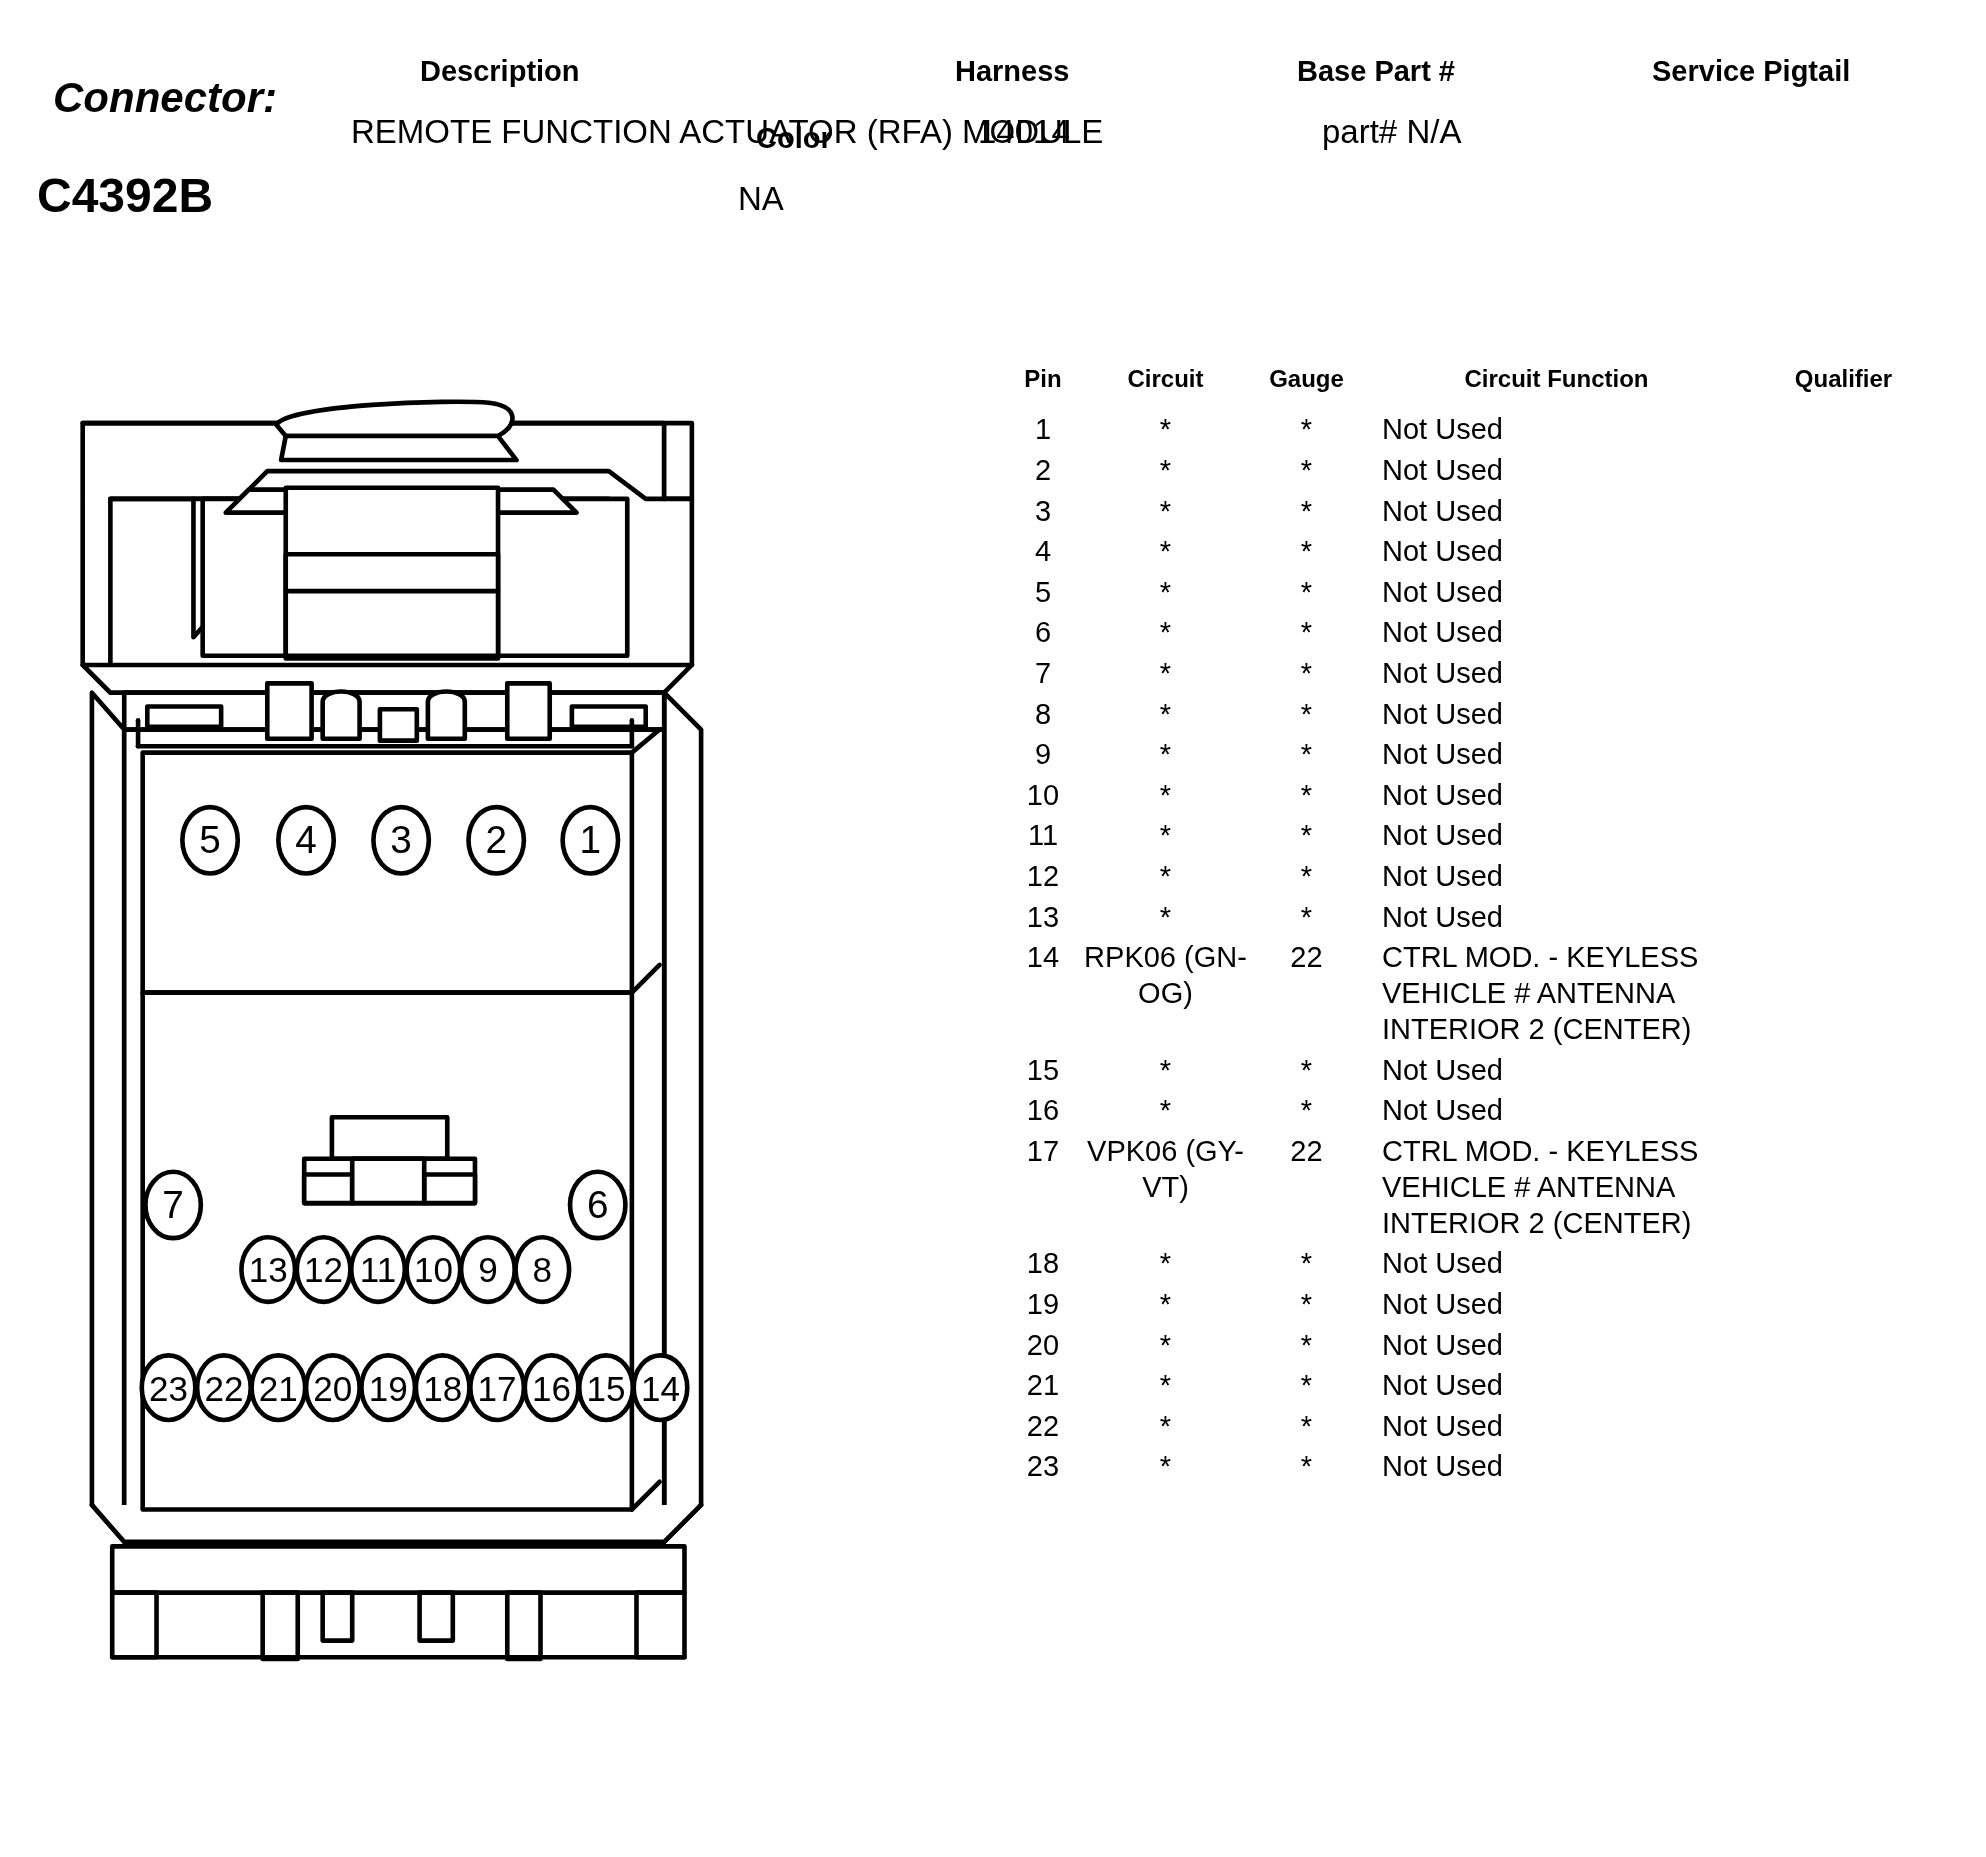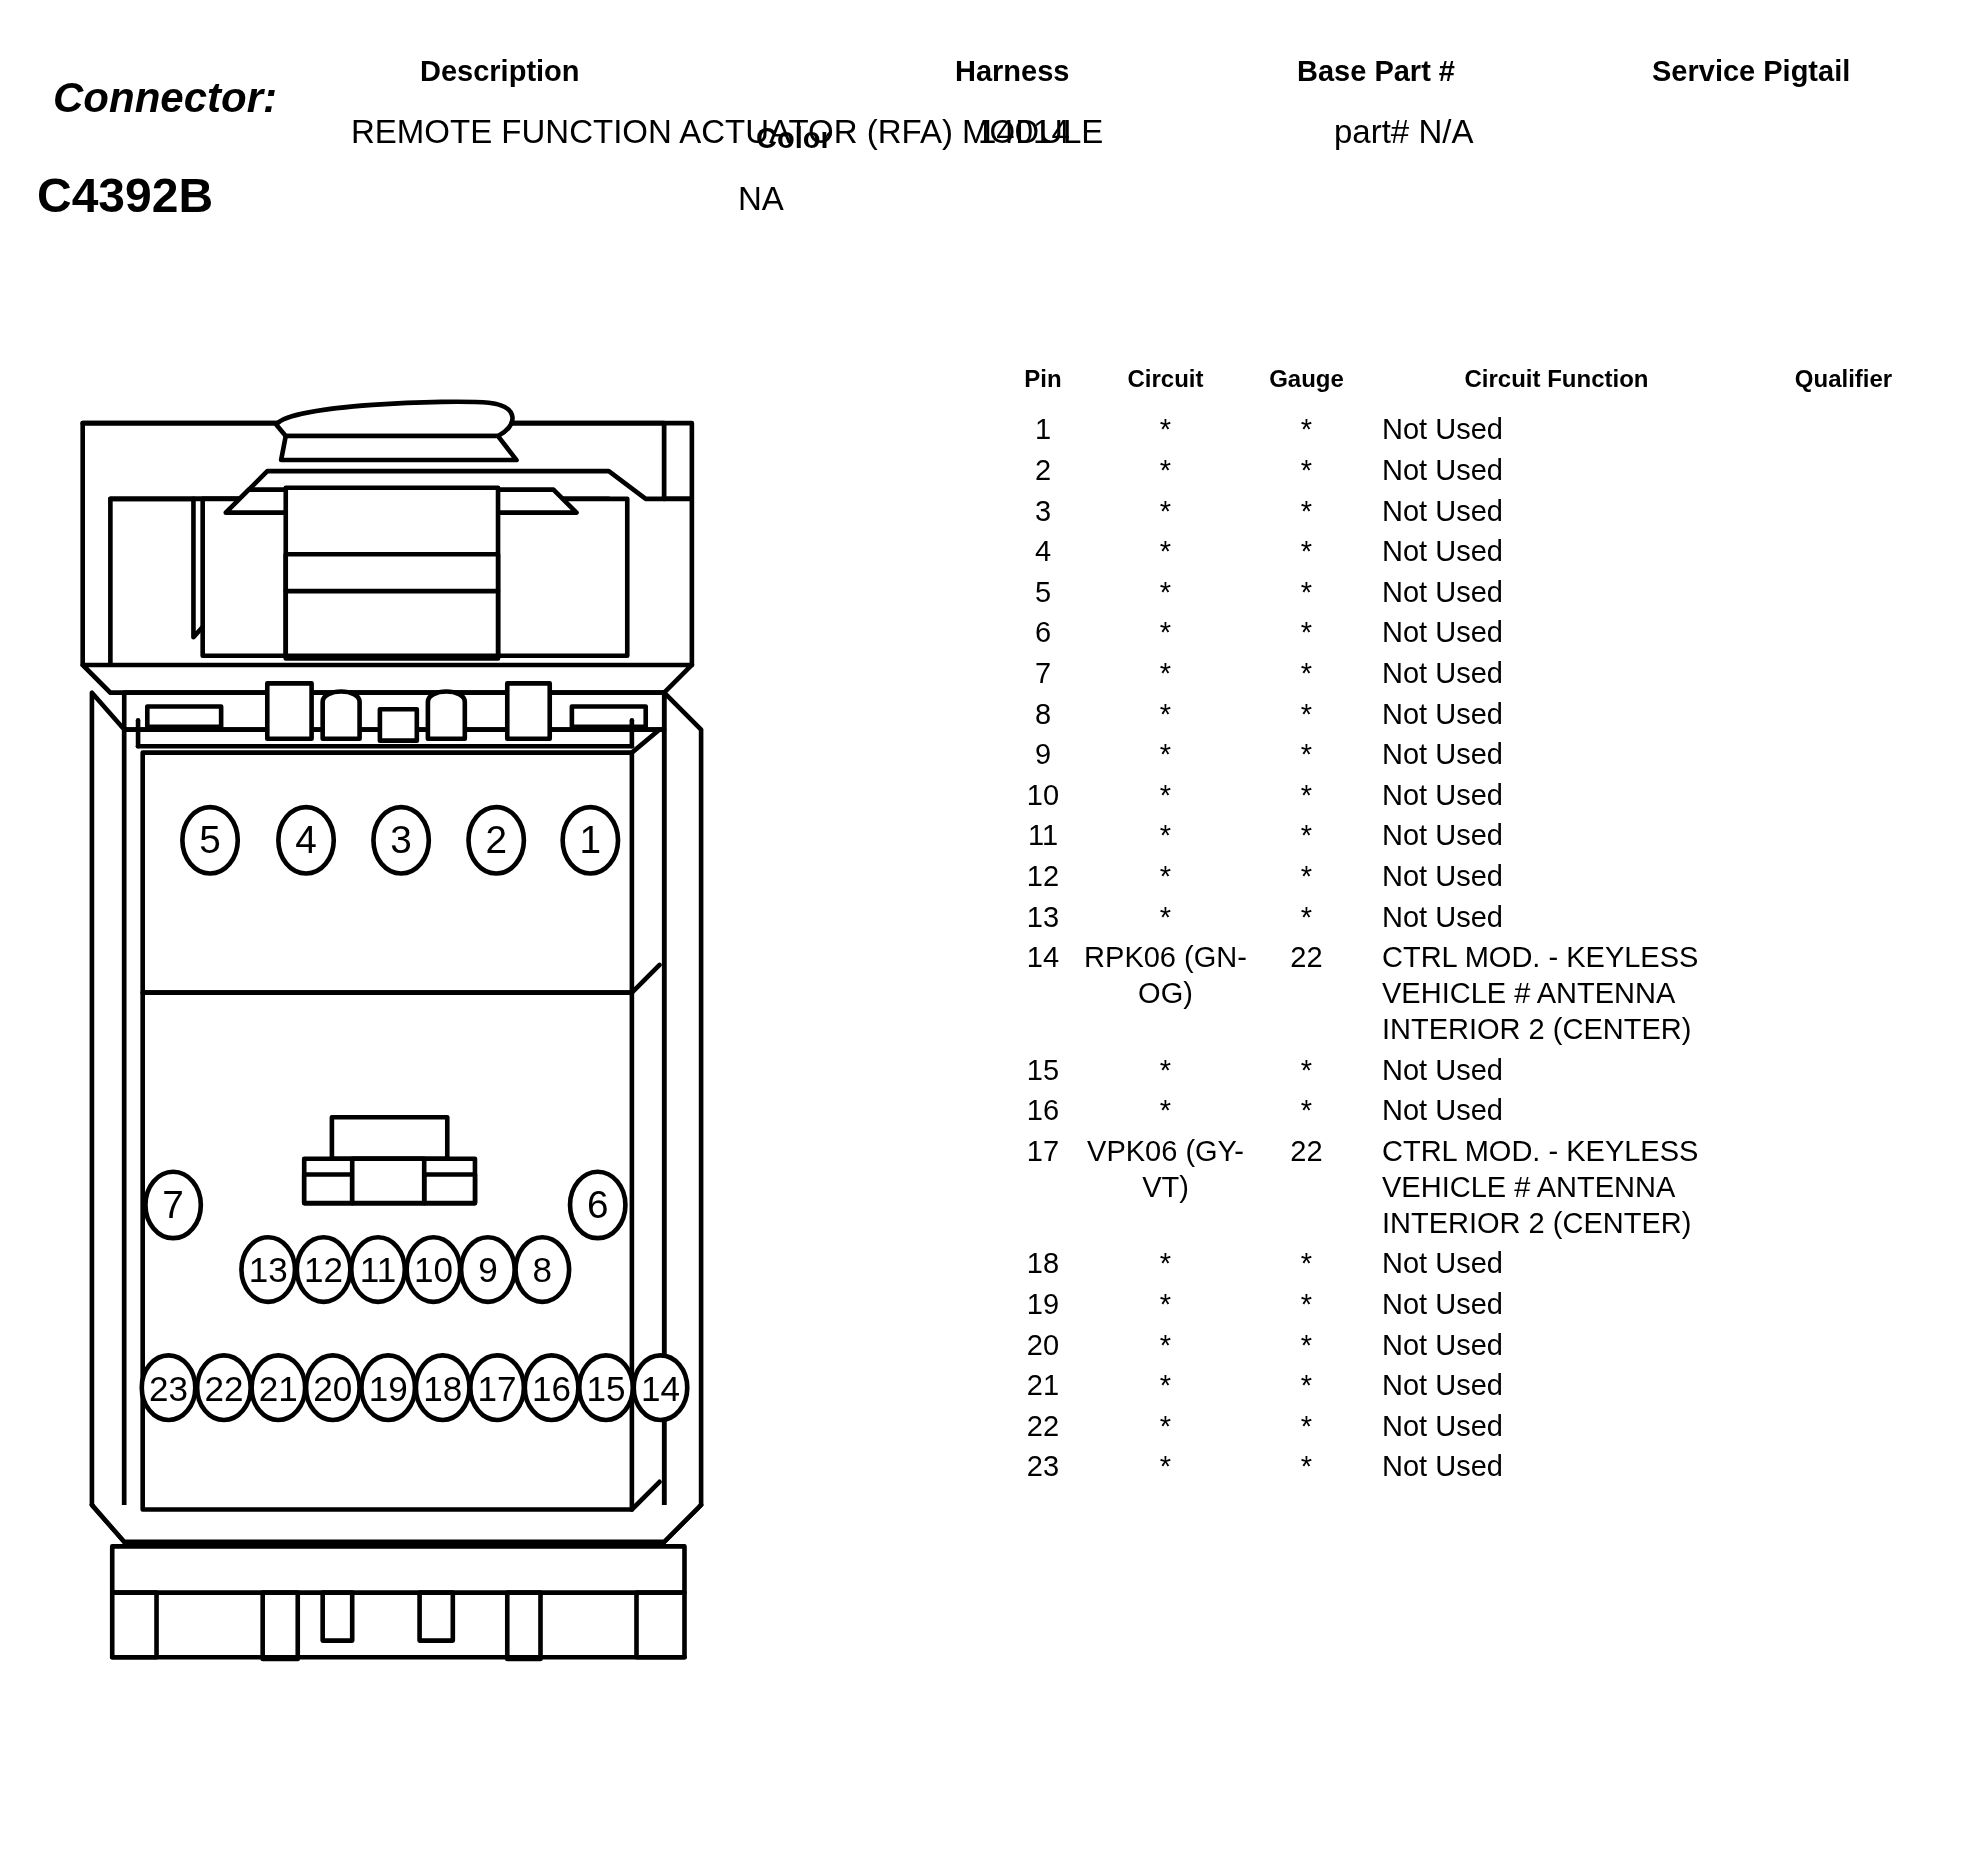--- a/index.html
+++ b/index.html
@@ -48,21 +48,21 @@
     line-height: 42px;
   }
 
   #color-label { left: 756px; top: 122px; }
   #color-value { left: 738px; top: 180px; width: 83px; text-align: left; }
 
   #harness-label { left: 955px; top: 55px; }
   #harness-value { left: 978px; top: 113px; }
 
   #basepart-label { left: 1297px; top: 55px; }
-  #basepart-value { left: 1322px; top: 113px; margin-left: 12px; }
+  #basepart-value { left: 1322px; top: 113px; }
 
   #pigtail-label { left: 1652px; top: 55px; }
 
   
   .table-wrap {
     position: absolute;
     left: 1006px;
     top: 365px;
     width: 951px;
   }

